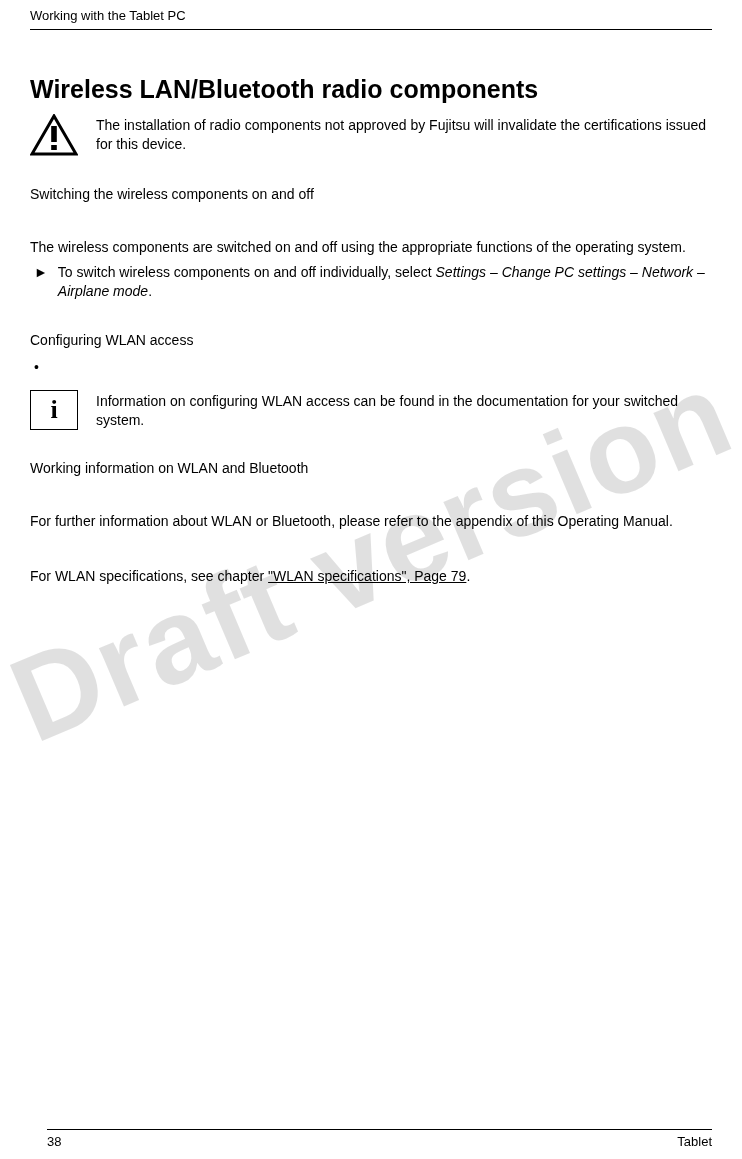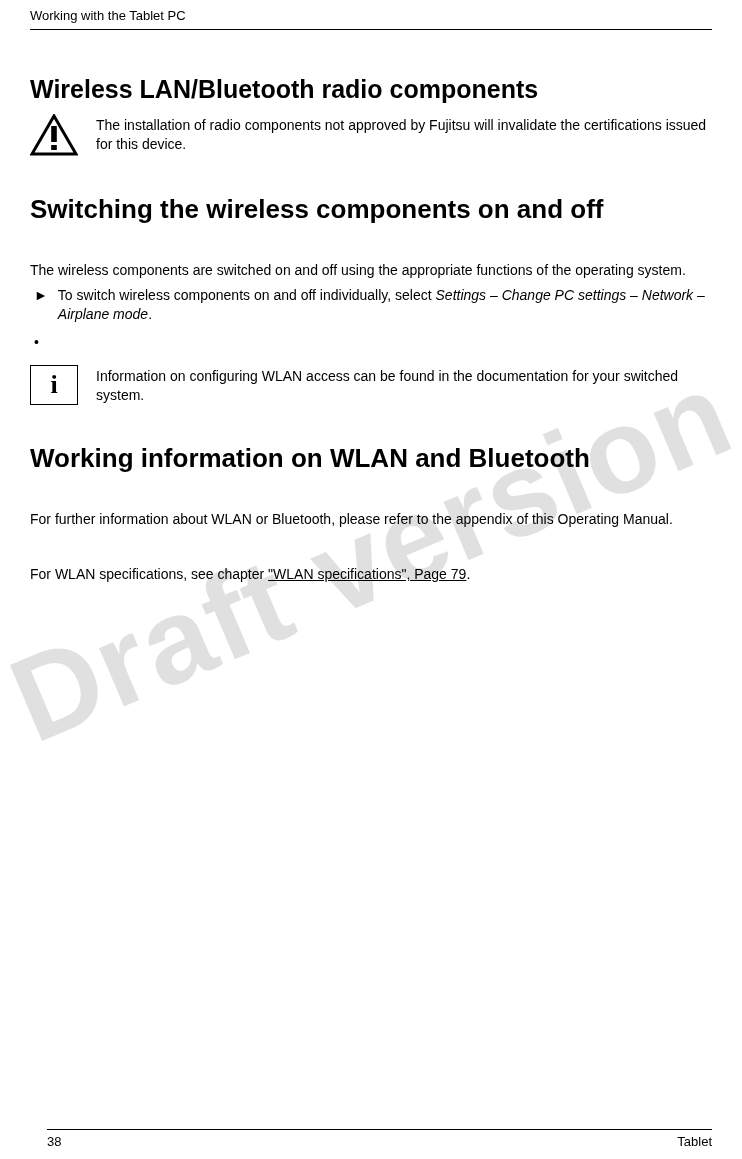--- a/index.html
+++ b/index.html
@@ -46,23 +46,23 @@
     .content {
       position: relative;
       z-index: 1;
     }
     h1 {
       font-size: 25px;
       font-weight: bold;
       margin-bottom: 10px;
     }
     h2 {
-      font-size: 26px;
-      font-weight: bold;
-      margin-top: 38px;
+      font-size: 14px;
+      font-weight: normal;
+      margin-top: 30px;
       margin-bottom: 10px;
     }
     .callout {
       display: flex;
       align-items: flex-start;
       gap: 18px;
       margin-bottom: 8px;
     }
     .callout-icon {
       flex-shrink: 0;
@@ -185,20 +185,21 @@
 
     <div class="step-list">
       <div class="step-item">
         <span class="arrow-bullet">►</span>
         <span class="step-text">
           <span>To switch wireless components on and off individually, select </span><span class="italic">Settings – Change PC settings – Network – Airplane mode</span><span>.</span>
         </span>
       </div>
     </div>
 
+    <h2>Configuring WLAN access</h2>
 
     <div class="bullet-list">
       <div class="bullet-item">
         <span class="bullet-dot">•</span>
       </div>
     </div>
 
     <div class="info-box">
       <div class="info-icon">i</div>
       <div class="callout-text">Information on configuring WLAN access can be found in the documentation for your switched system.</div>

